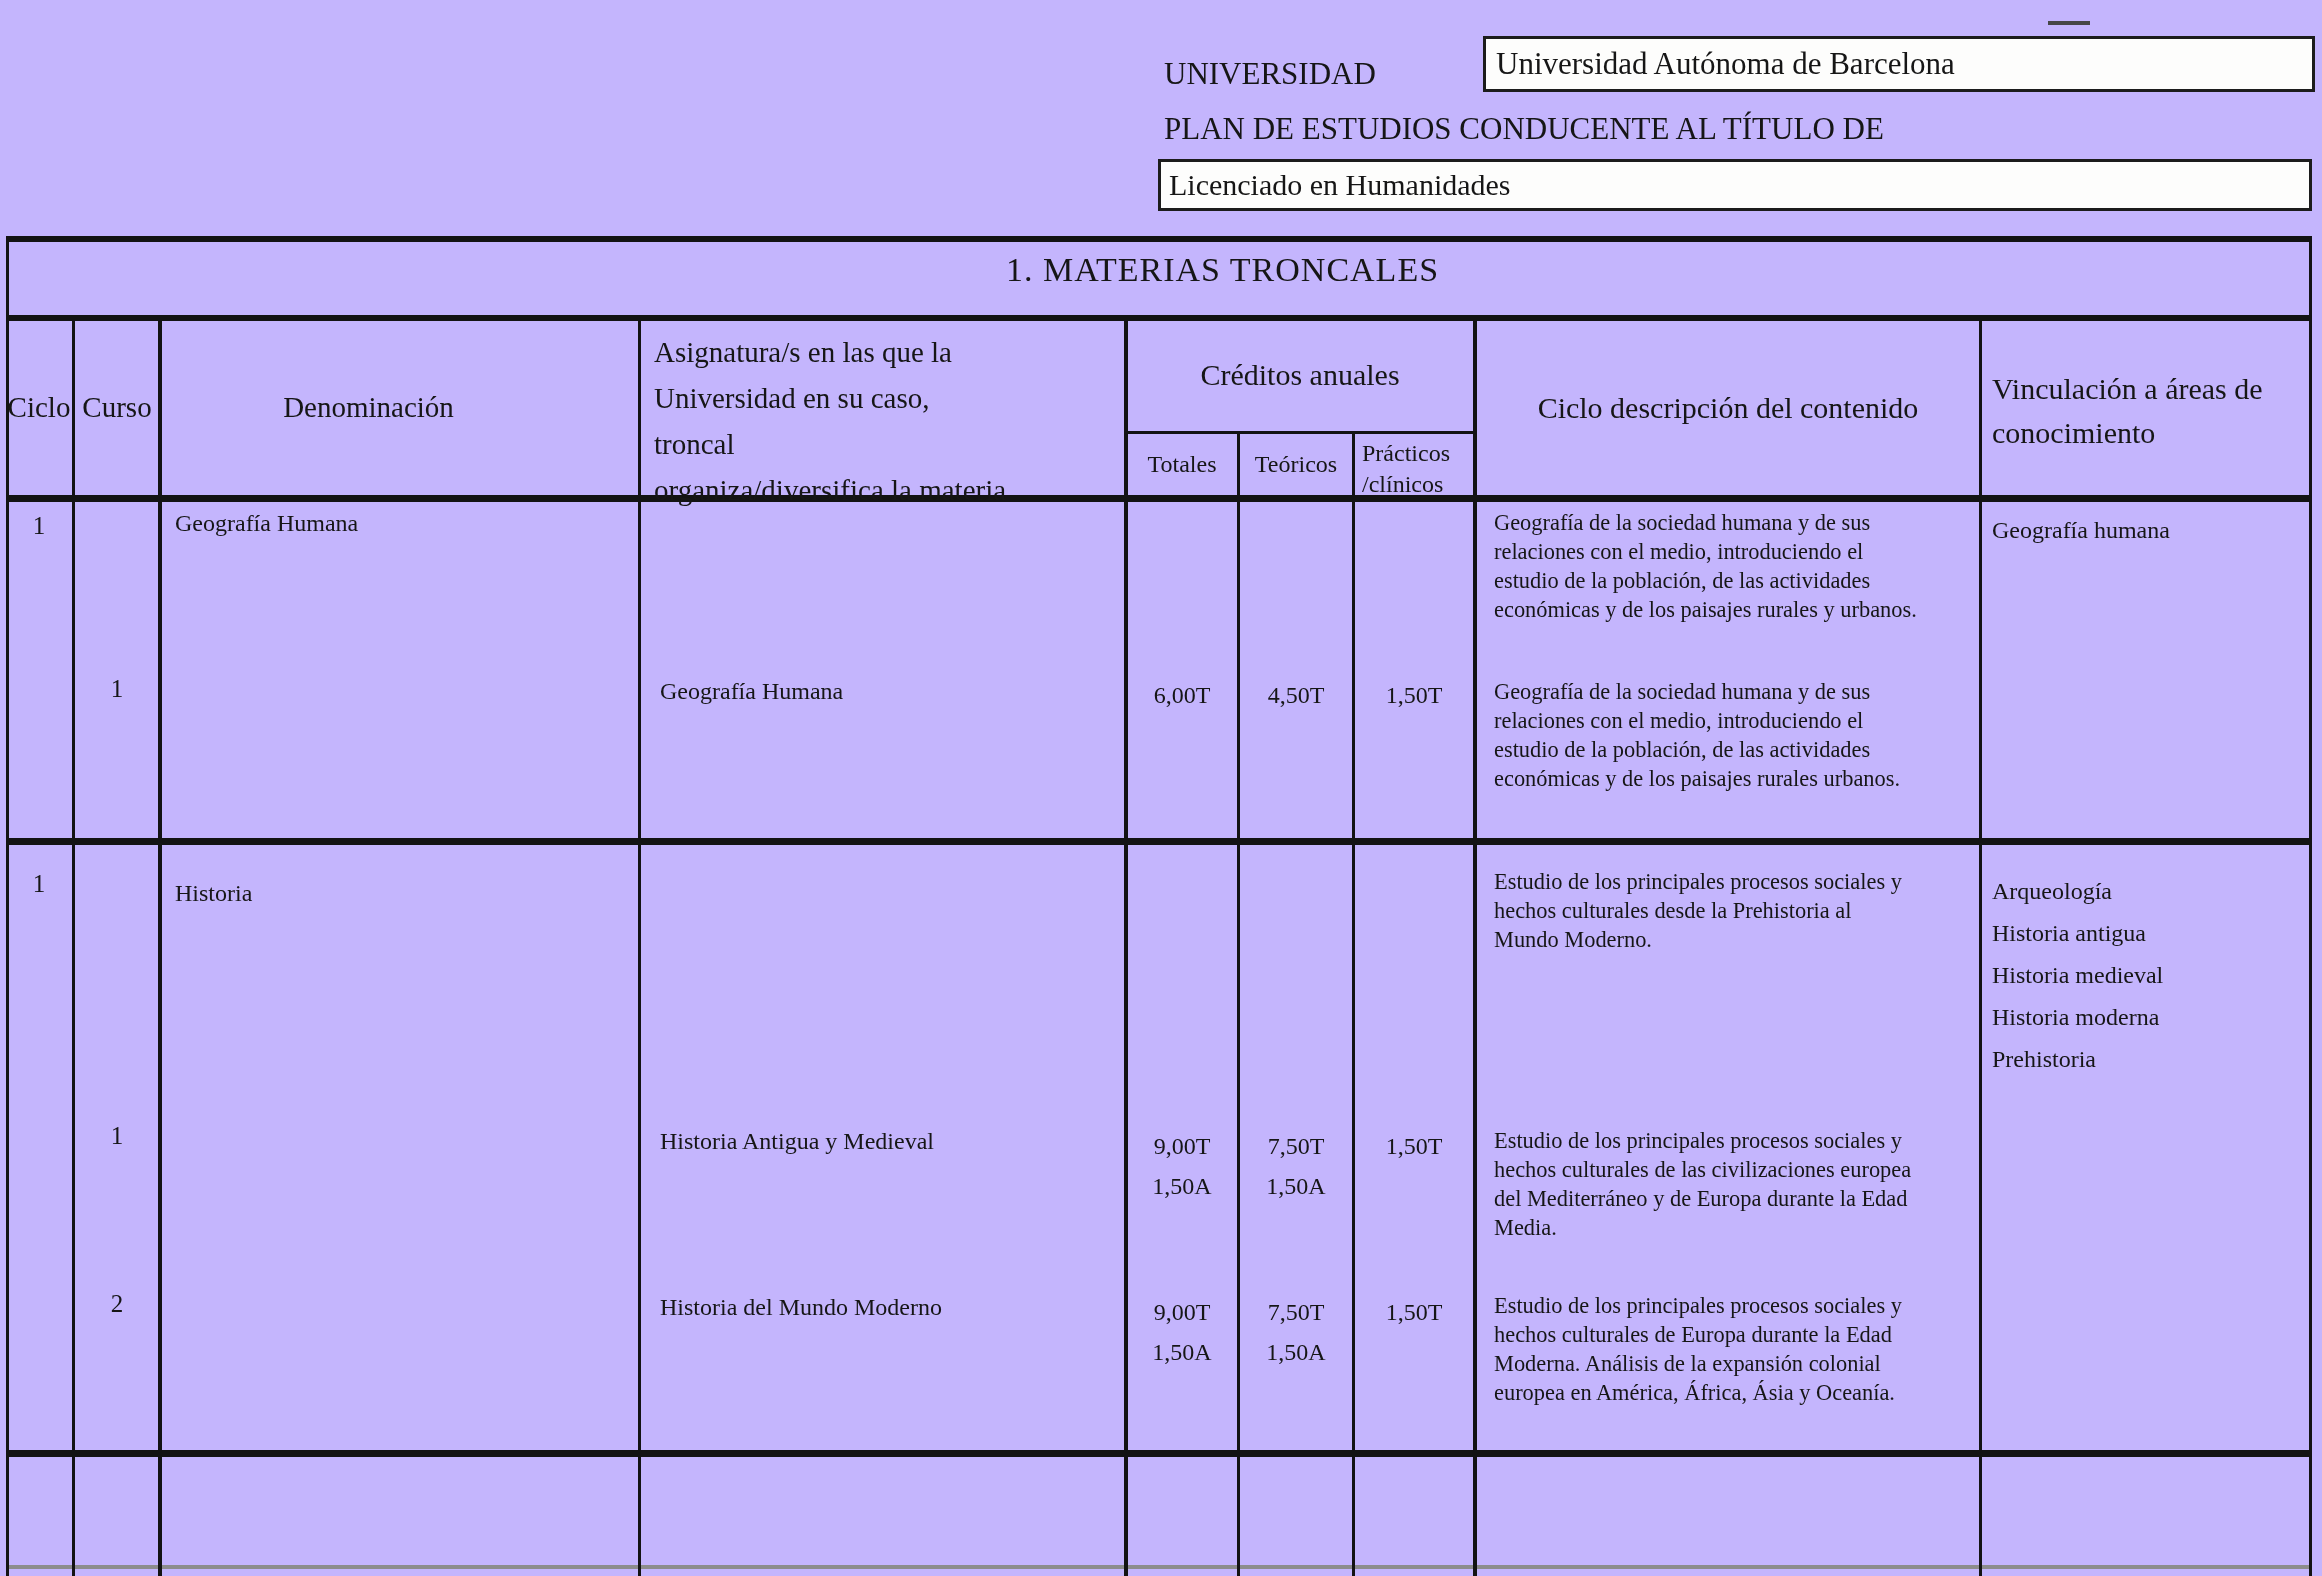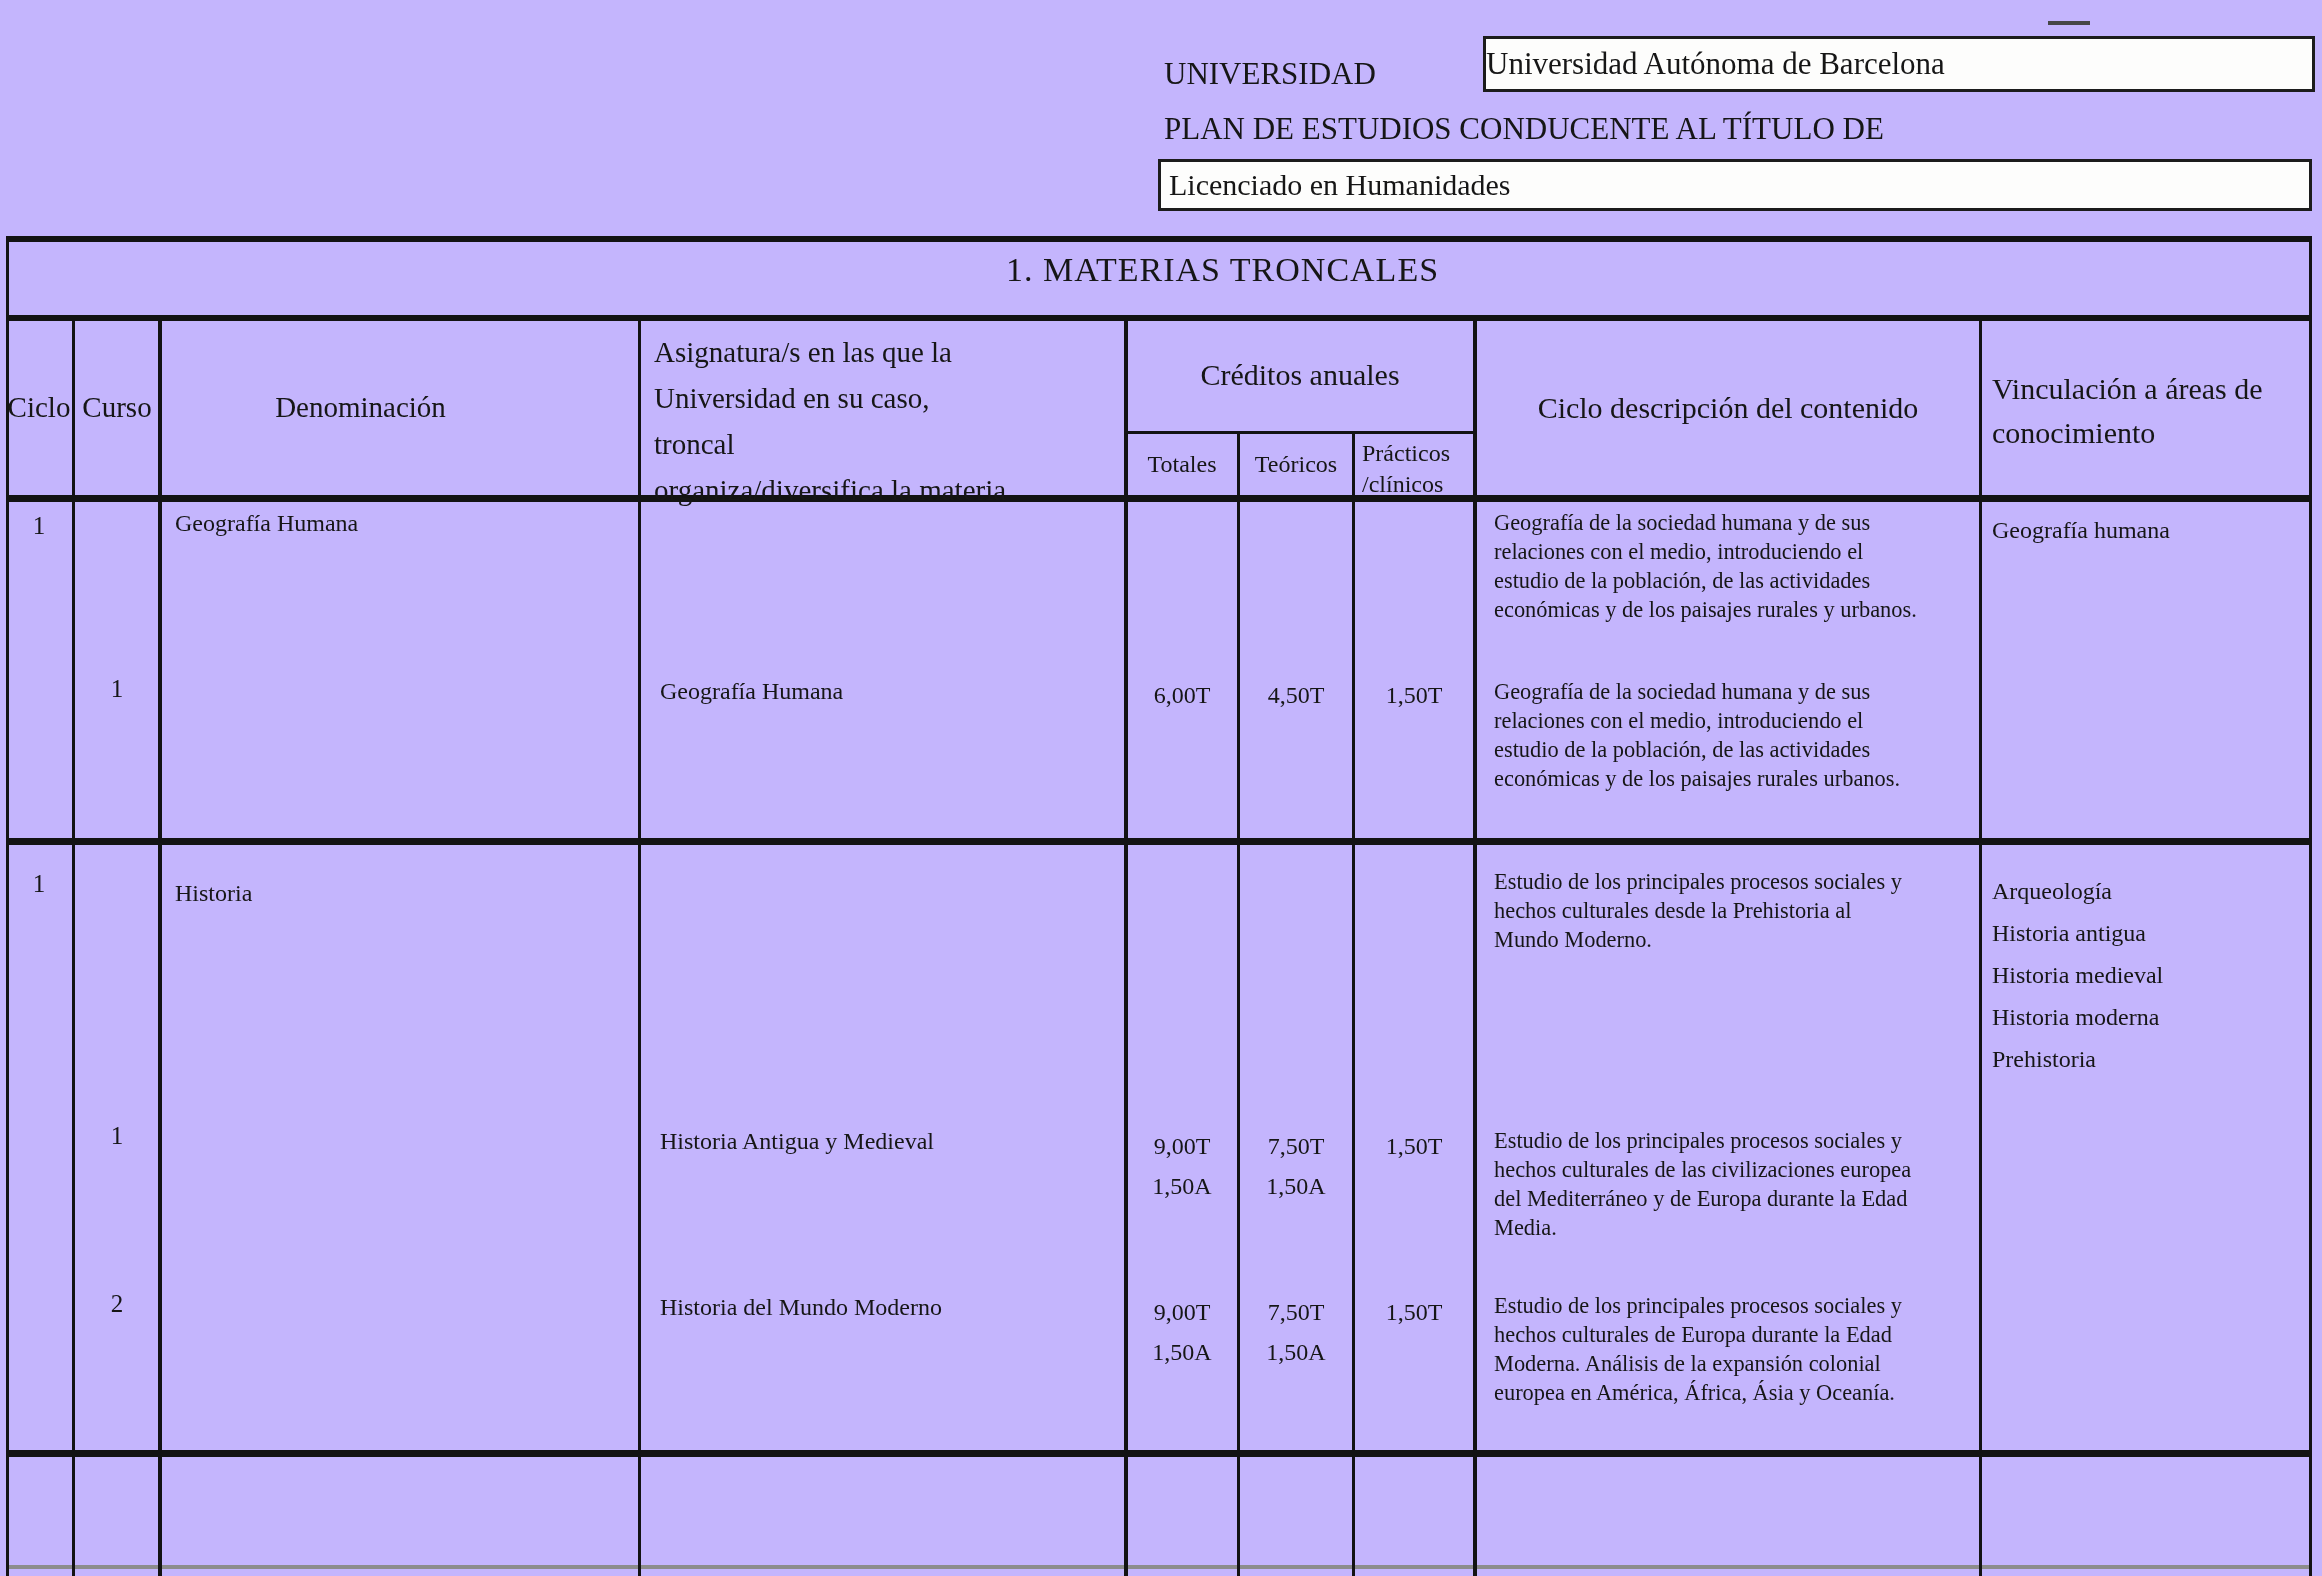--- a/index.html
+++ b/index.html
@@ -5,21 +5,21 @@
   html,body{margin:0;padding:0;background:#d9d9d9;}
   .page{
     position:relative;width:2322px;height:1576px;background:#c4b5fd;overflow:hidden;
     font-family:"Liberation Serif","DejaVu Serif",serif;color:#161616;
   }
   .abs{position:absolute;}
   .hl,.vl{position:absolute;background:#131313;}
   .hl.faint{background:#8c8c8c;}
   .formbox{position:absolute;border:3px solid #1c1c1c;box-sizing:border-box;background:#fdfdfc;}
   .toplabel{position:absolute;font-size:31px;white-space:nowrap;}
-  .boxtext{position:absolute;font-size:31px;white-space:nowrap;}
+  .boxtext{position:absolute;font-size:31px;white-space:nowrap;padding-left:10px;}
   .cellcenter{position:absolute;display:flex;align-items:center;justify-content:center;text-align:center;}
   .hfont{font-size:29px;}
   .subhfont{font-size:24px;}
   .body24{position:absolute;font-size:24px;white-space:nowrap;}
   .num{position:absolute;font-size:25px;text-align:center;}
   .desc{position:absolute;font-size:22.4px;line-height:29px;white-space:nowrap;}
   .credit{position:absolute;font-size:24px;line-height:40px;text-align:center;}
   .vinclist{position:absolute;font-size:24px;line-height:42px;white-space:nowrap;}
   .hlines{position:absolute;white-space:nowrap;}
 </style>
@@ -58,21 +58,21 @@
   <div class="vl" style="left:1124px;top:315px;width:4px;height:1261px;"></div>
   <div class="vl" style="left:1237px;top:433px;width:3px;height:1143px;"></div>
   <div class="vl" style="left:1352px;top:433px;width:3px;height:1143px;"></div>
   <div class="vl" style="left:1473px;top:315px;width:4px;height:1261px;"></div>
   <div class="vl" style="left:1979px;top:315px;width:3px;height:1261px;"></div>
 
   <div class="abs" style="left:70px;top:251px;width:2305px;text-align:center;font-size:34px;letter-spacing:1px;">1. MATERIAS TRONCALES</div>
 
   <div class="cellcenter hfont" style="left:6px;top:321px;width:66px;height:173px;">Ciclo</div>
   <div class="cellcenter hfont" style="left:75px;top:321px;width:84px;height:173px;">Curso</div>
-  <div class="cellcenter hfont" style="left:162px;top:321px;width:397px;height:173px;border-radius:22px;">Denominación</div>
+  <div class="cellcenter hfont" style="left:170px;top:321px;width:397px;height:173px;border-radius:22px;">Denominación</div>
   <div class="hlines hfont" style="left:654px;top:329px;line-height:46px;">
       <div>Asignatura/s en las que la</div>
       <div>Universidad en su caso,</div>
       <div>troncal</div>
       <div>organiza/diversifica la materia</div>
     </div>
   <div class="cellcenter" style="left:1128px;top:321px;width:344px;height:107px;font-size:30px;">Créditos anuales</div>
   <div class="cellcenter subhfont" style="left:1128px;top:434px;width:108px;height:60px;">Totales</div>
   <div class="cellcenter subhfont" style="left:1240px;top:434px;width:112px;height:60px;">Teóricos</div>
   <div class="hlines subhfont" style="left:1362px;top:438px;line-height:31px;">

